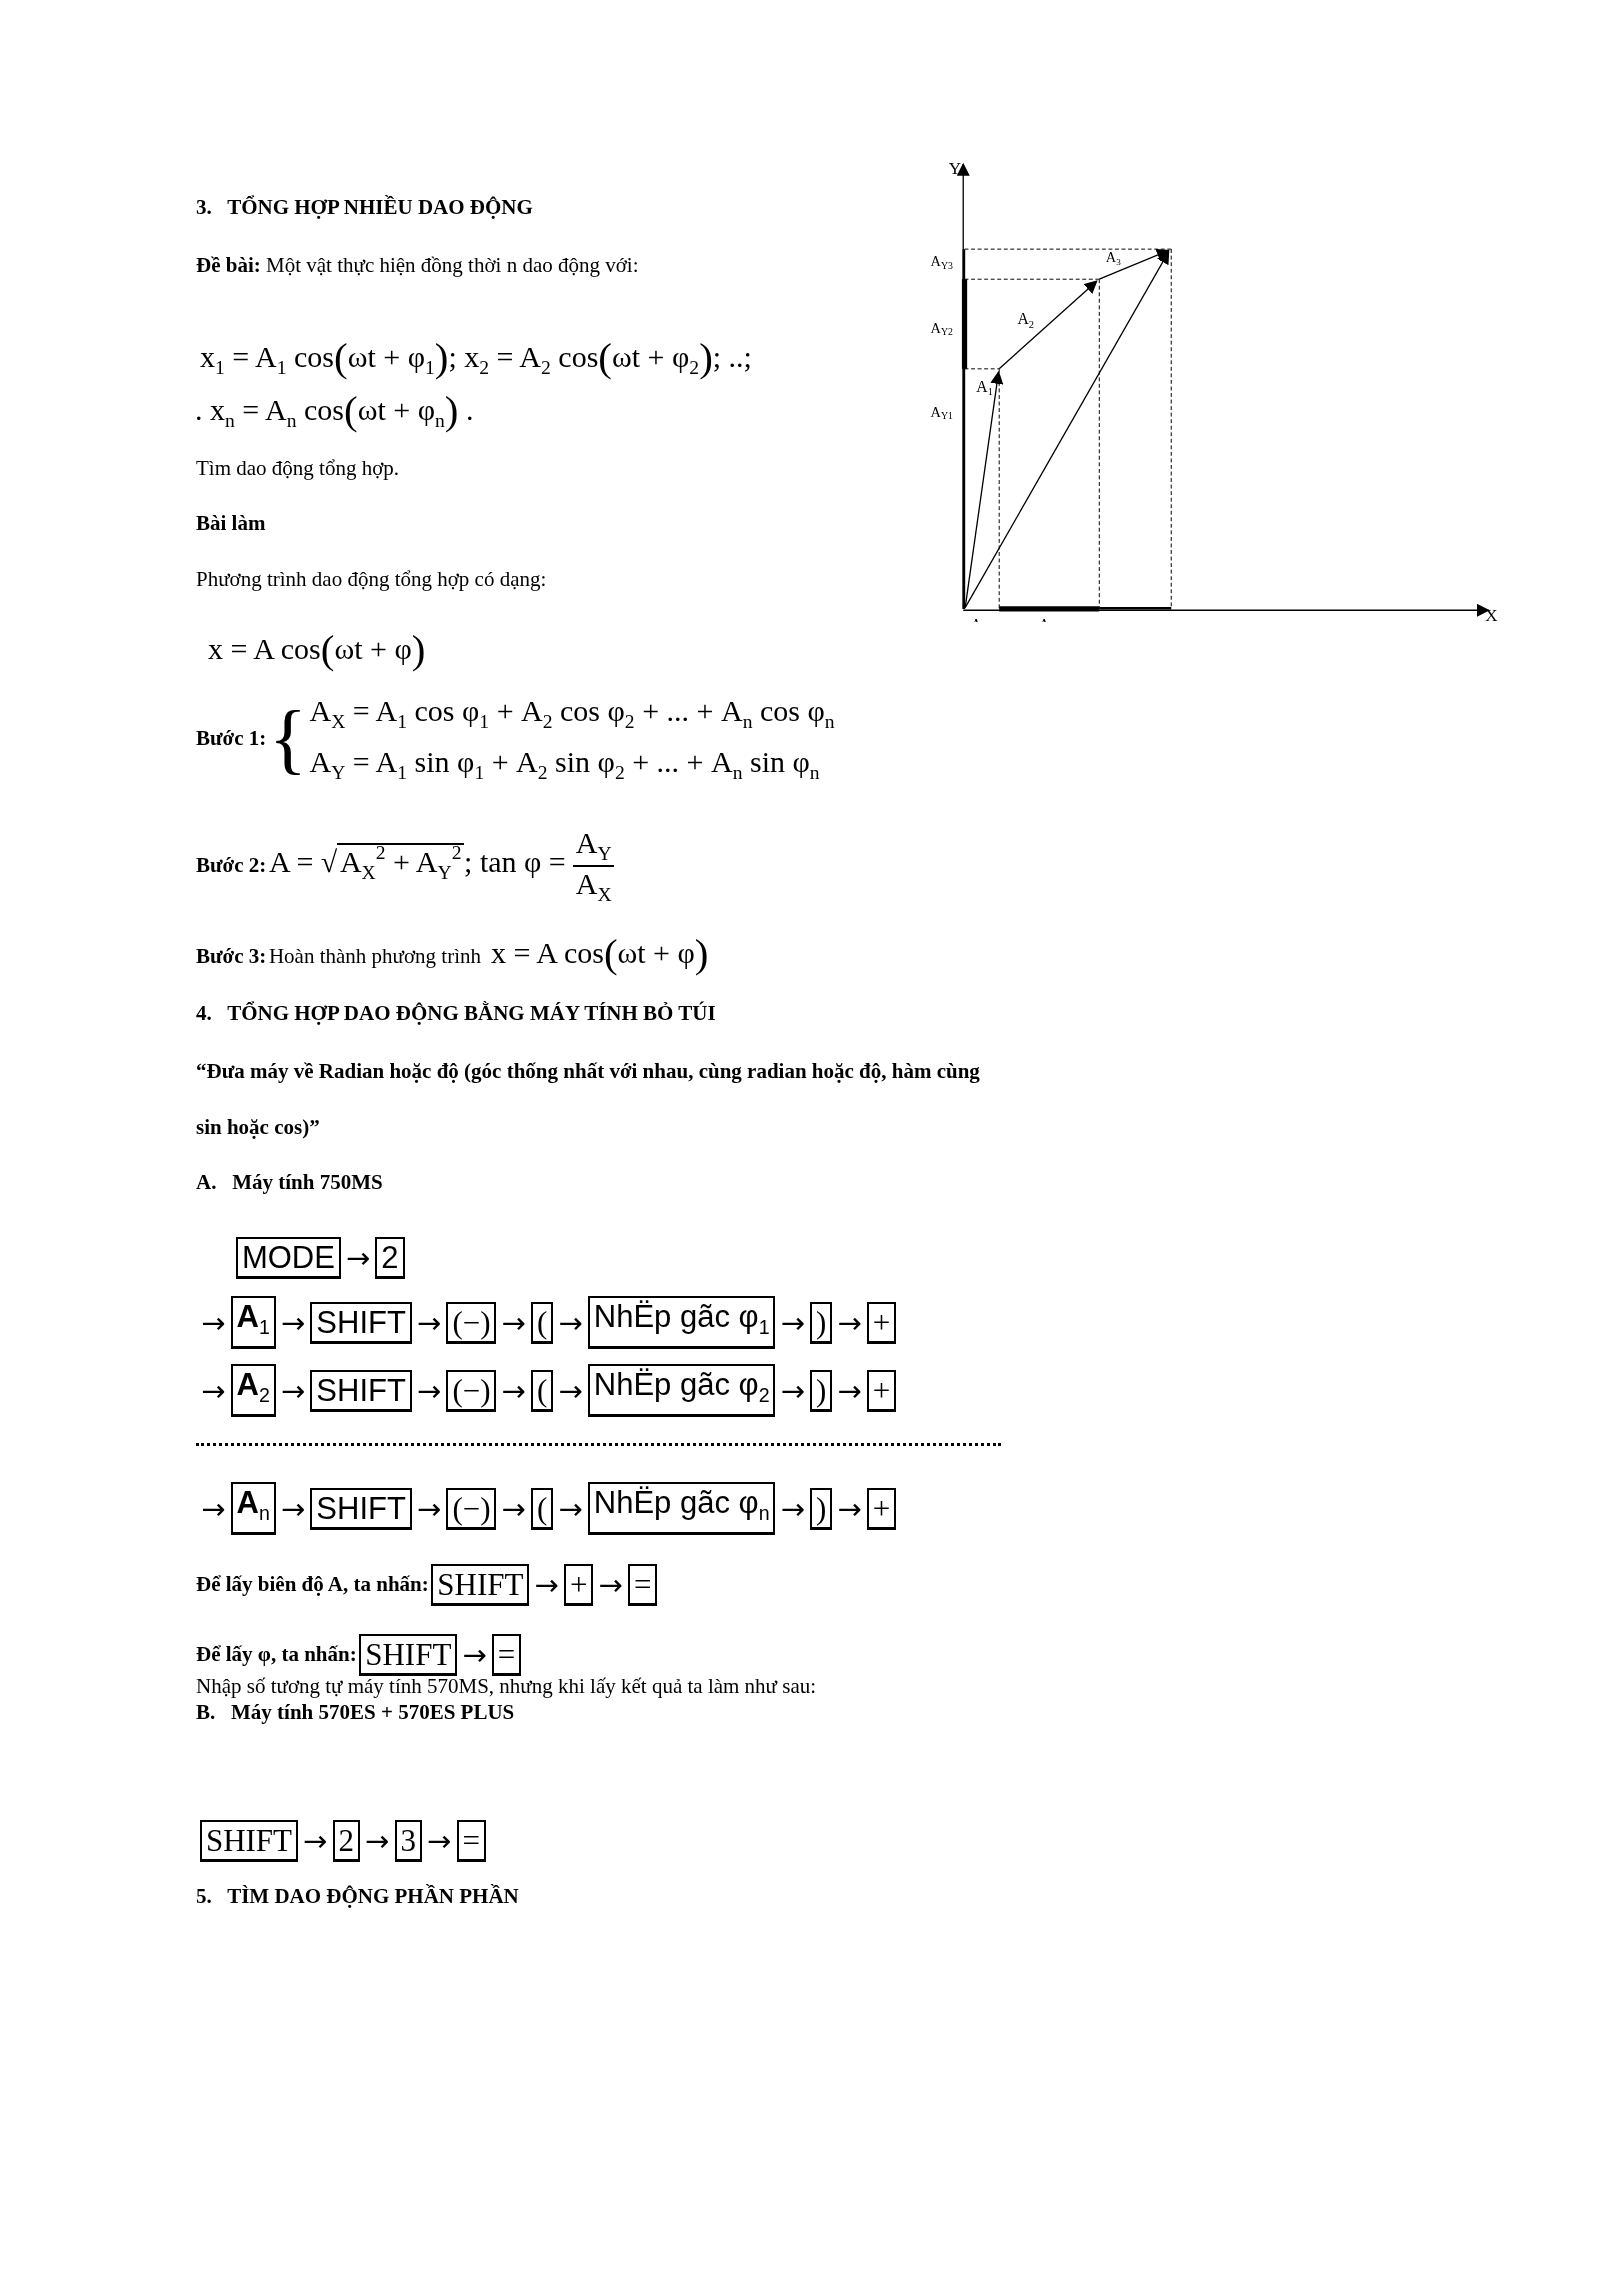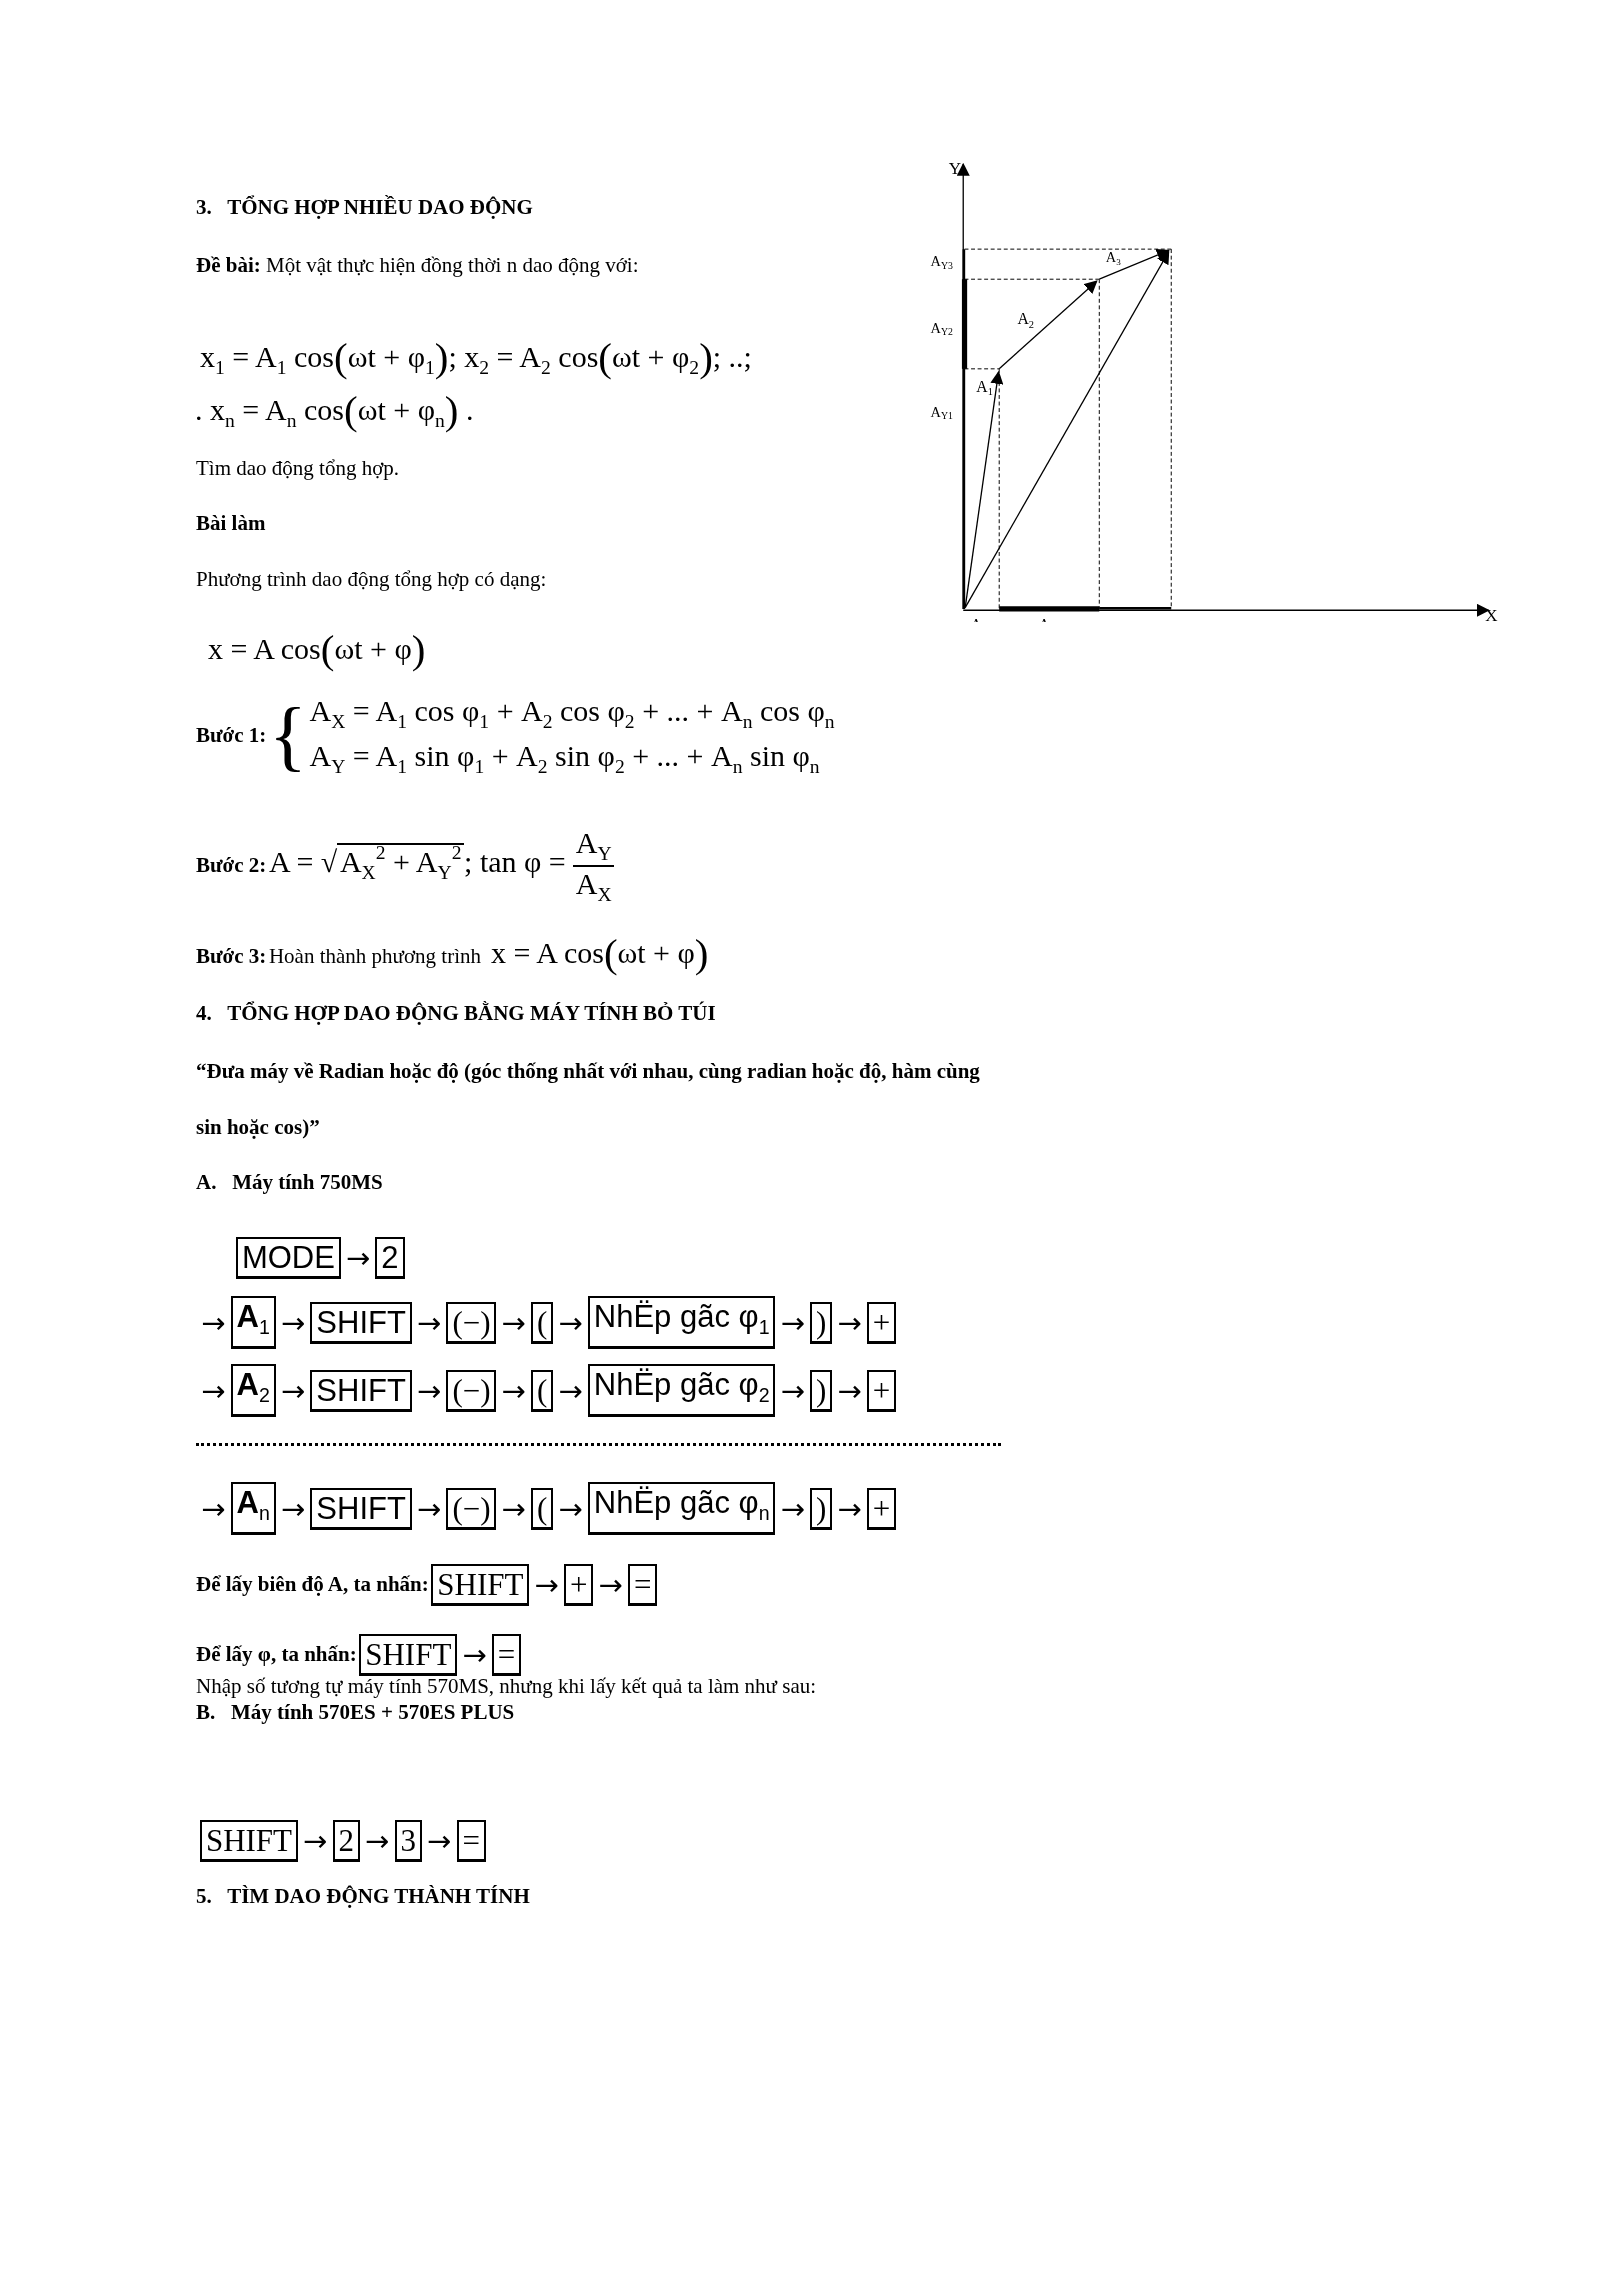--- a/index.html
+++ b/index.html
@@ -57,21 +57,21 @@
 
 <div class="abs math" style="left:208px;top:625px;">
   x = A cos<span class="paren">(</span>ωt + φ<span class="paren">)</span>
 </div>
 
 <div class="abs" style="left:196px;top:694px;">
   <span class="txt b" style="vertical-align:middle;">Bước 1:</span>
   <span class="brace">{</span>
   <span style="display:inline-block;vertical-align:middle;">
     <div class="math">A<sub>X</sub> = A<sub>1</sub> cos φ<sub>1</sub> + A<sub>2</sub> cos φ<sub>2</sub> + ... + A<sub>n</sub> cos φ<sub>n</sub></div>
-    <div class="math" style="margin-top:6px;">A<sub>Y</sub> = A<sub>1</sub> sin φ<sub>1</sub> + A<sub>2</sub> sin φ<sub>2</sub> + ... + A<sub>n</sub> sin φ<sub>n</sub></div>
+    <div class="math" style="margin-top:12px;">A<sub>Y</sub> = A<sub>1</sub> sin φ<sub>1</sub> + A<sub>2</sub> sin φ<sub>2</sub> + ... + A<sub>n</sub> sin φ<sub>n</sub></div>
   </span>
 </div>
 
 <div class="abs" style="left:196px;top:826px;">
   <span class="txt b" style="vertical-align:middle;">Bước 2:</span>
   <span class="math" style="vertical-align:middle;">
     A = √<span class="sqrt">A<sub>X</sub><sup>2</sup> + A<sub>Y</sub><sup>2</sup></span>; tan φ =
     <span class="frac"><span class="num">A<sub>Y</sub></span><span class="den">A<sub>X</sub></span></span>
   </span>
 </div>
@@ -164,15 +164,15 @@
   <span>Máy tính 570ES + 570ES PLUS</span>
 </div>
 <div class="abs txt" style="left:196px;top:1675px;">Nhập số tương tự máy tính 570MS, nhưng khi lấy kết quả ta làm như sau:</div>
 
 <div class="row" style="left:200px;top:1820px;">
   <span class="key serif">SHIFT</span><span class="arr">→</span><span class="key serif">2</span><span class="arr">→</span><span class="key serif">3</span><span class="arr">→</span><span class="key serif">=</span>
 </div>
 
 <div class="abs txt b" style="left:196px;top:1885px;">
   <span>5.</span>&nbsp;&nbsp;
-  <span>TÌM DAO ĐỘNG THÀNH TÍNH</span>
+  <span>TÌM DAO ĐỘNG PHẦN PHẦN</span>
 </div>
 
 
 </body></html>

